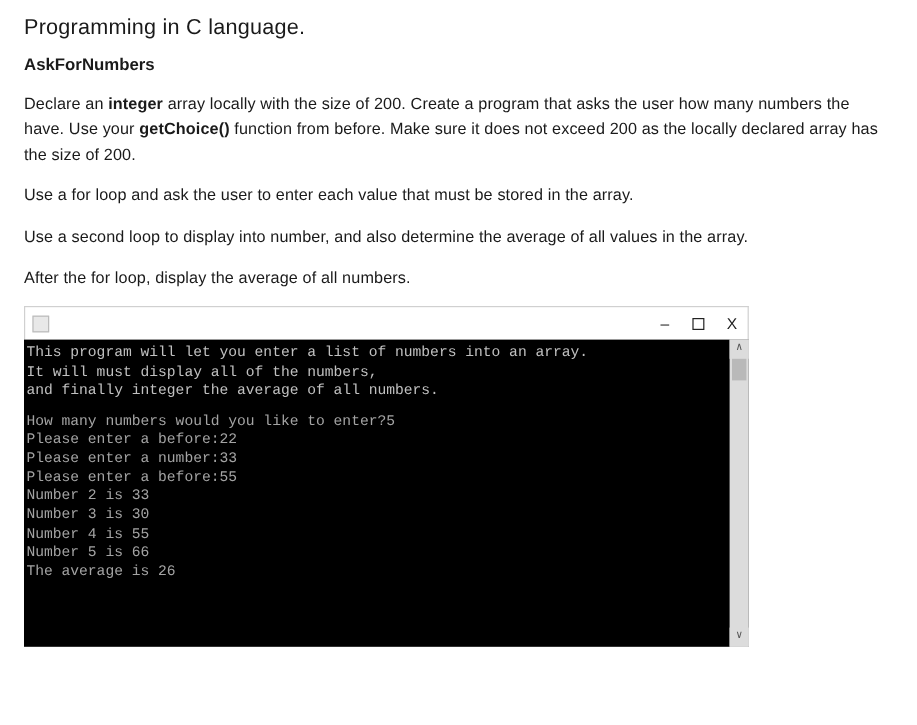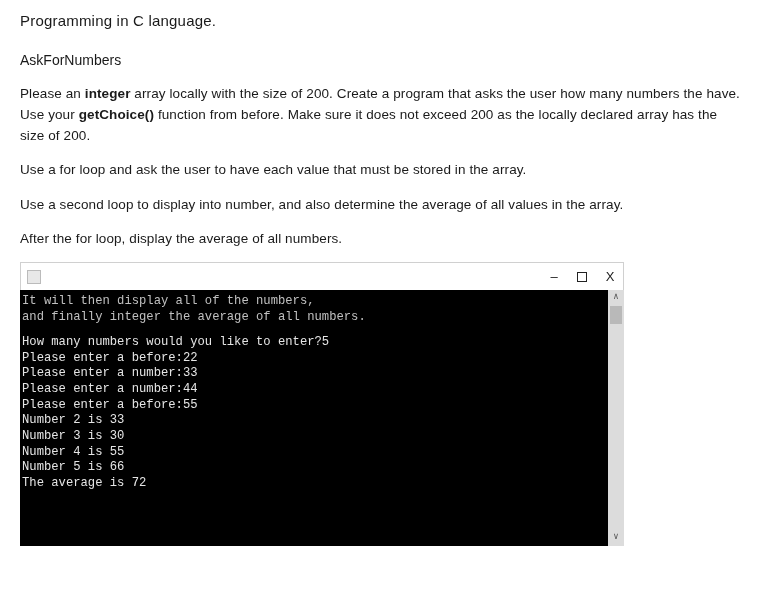--- a/index.html
+++ b/index.html
@@ -5,28 +5,28 @@
   * { box-sizing: border-box; }
   body {
     margin: 0;
     padding: 12px 20px;
     font-family: Arial, Helvetica, sans-serif;
     color: #1a1a1a;
     width: 764px;
     background: #fff;
   }
   .page-title {
-    font-size: 15px;
+    font-size: 18px;
     font-weight: 400;
-    margin-bottom: 23px;
+    margin-bottom: 12px;
     letter-spacing: 0.2px;
   }
   .subtitle {
     font-size: 14px;
-    font-weight: 400;
+    font-weight: 700;
     margin-bottom: 16px;
   }
   .para {
     font-size: 13.5px;
     line-height: 1.55;
     margin-bottom: 12px;
     letter-spacing: 0.1px;
   }
   .kw { font-weight: 700; margin-top: 18px; }
 
@@ -104,63 +104,63 @@
   .sb-arrow.up { top: 0; }
   .sb-arrow.down { bottom: 0; }
   .sb-thumb {
     position: absolute;
     left: 2px; right: 2px;
     top: 16px;
     height: 18px;
     background: #b9b9b9;
   }
   .intro-line { color: #c0c0c0; }
-  .term-line { color: #e5e5e5; white-space: pre; }
+  .term-line { color: #a3a3a3; white-space: pre; }
   .block { margin-top: 10px; }
 </style>
 </head>
 <body>
 
 <div class="page-title">Programming in C language.</div>
 
 <div class="subtitle">AskForNumbers</div>
 
 <p class="para">
-  <span>Please an </span><span class="kw">integer</span><span> array locally with the size of 200. Create a program that asks the user how many numbers the have. Use your </span><span class="kw">getChoice()</span><span> function from before. Make sure it does not exceed 200 as the locally declared array has the size of 200.</span>
+  <span>Declare an </span><span class="kw">integer</span><span> array locally with the size of 200. Create a program that asks the user how many numbers the have. Use your </span><span class="kw">getChoice()</span><span> function from before. Make sure it does not exceed 200 as the locally declared array has the size of 200.</span>
 </p>
 
-<p class="para">Use a for loop and ask the user to have each value that must be stored in the array.</p>
+<p class="para">Use a for loop and ask the user to enter each value that must be stored in the array.</p>
 <p class="para">Use a second loop to display into number, and also determine the average of all values in the array.</p>
 <p class="para">After the for loop, display the average of all numbers.</p>
 
 <div class="console-wrap">
   <div class="titlebar">
     <span class="app-icon"></span>
     <div class="win-controls">
       <span class="win-btn">–</span>
       <span class="win-btn max"></span>
       <span class="win-btn">X</span>
     </div>
   </div>
   <div class="console-body">
     <div class="scrollbar">
       <div class="sb-arrow up">∧</div>
       <div class="sb-thumb"></div>
       <div class="sb-arrow down">∨</div>
     </div>
 
-    <div class="intro-line">It will then display all of the numbers,</div>
+    <div class="intro-line">This program will let you enter a list of numbers into an array.</div>
+    <div class="intro-line">It will must display all of the numbers,</div>
     <div class="intro-line">and finally integer the average of all numbers.</div>
 
     <div class="block">
       <div class="term-line">How many numbers would you like to enter?5</div>
       <div class="term-line">Please enter a before:22</div>
       <div class="term-line">Please enter a number:33</div>
-      <div class="term-line">Please enter a number:44</div>
       <div class="term-line">Please enter a before:55</div>
       <div class="term-line">Number 2 is 33</div>
       <div class="term-line">Number 3 is 30</div>
       <div class="term-line">Number 4 is 55</div>
       <div class="term-line">Number 5 is 66</div>
-      <div class="term-line">The average is 72</div>
+      <div class="term-line">The average is 26</div>
     </div>
   </div>
 </div>
 
 </body></html>

